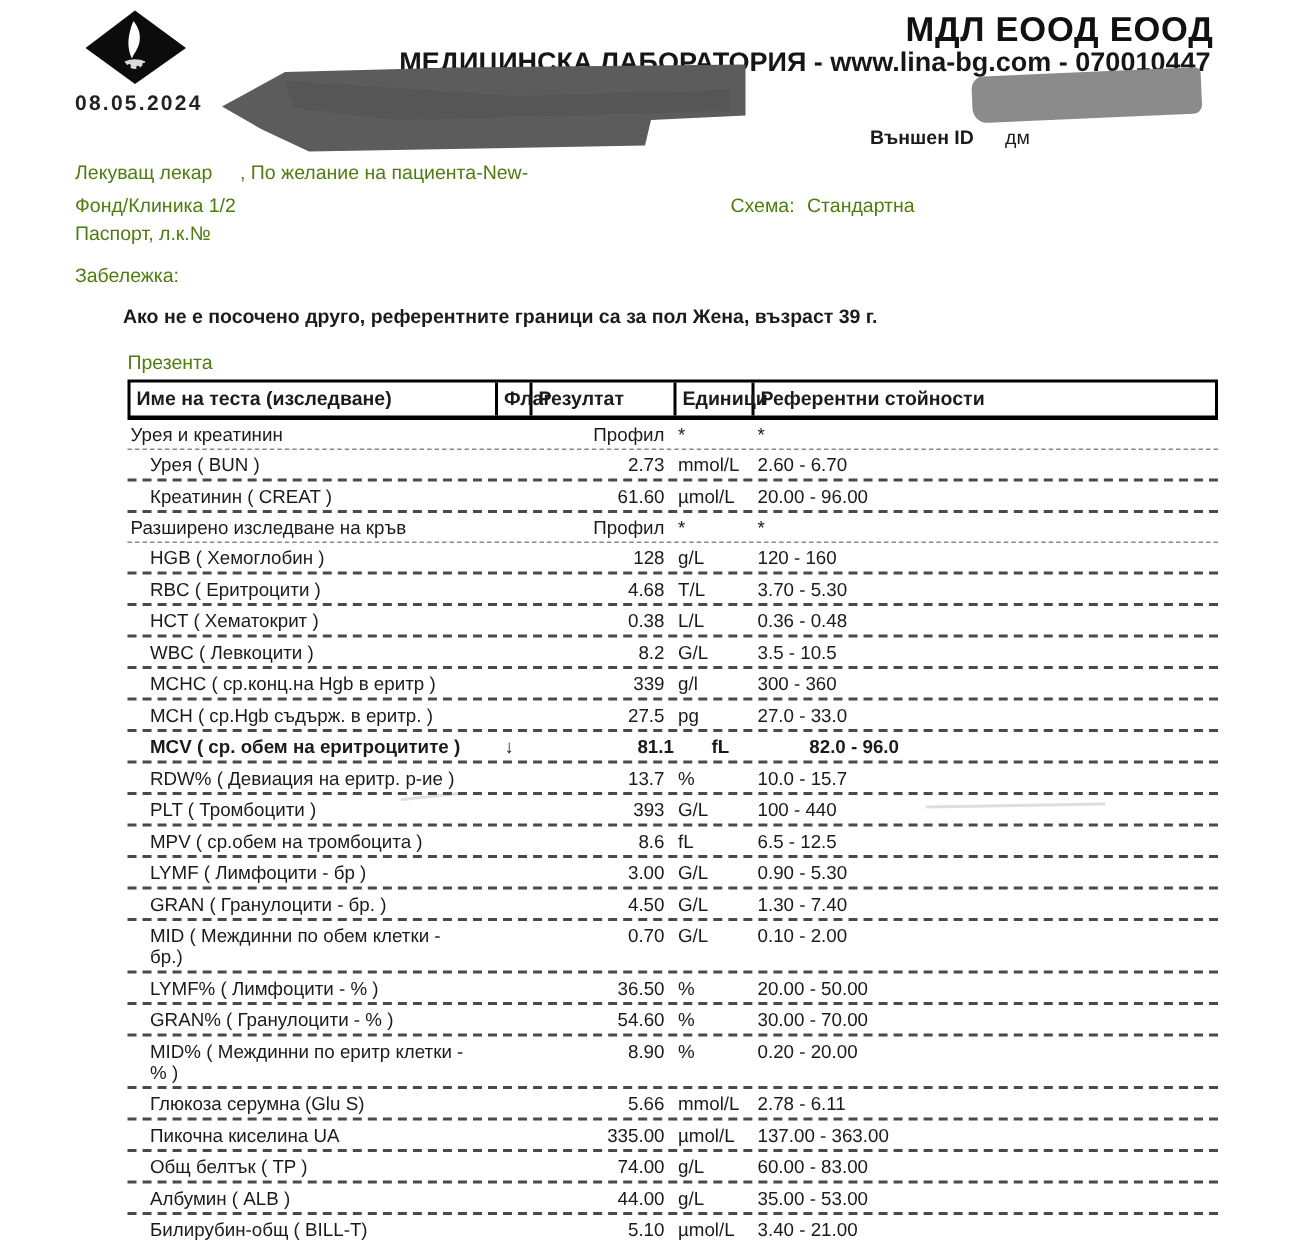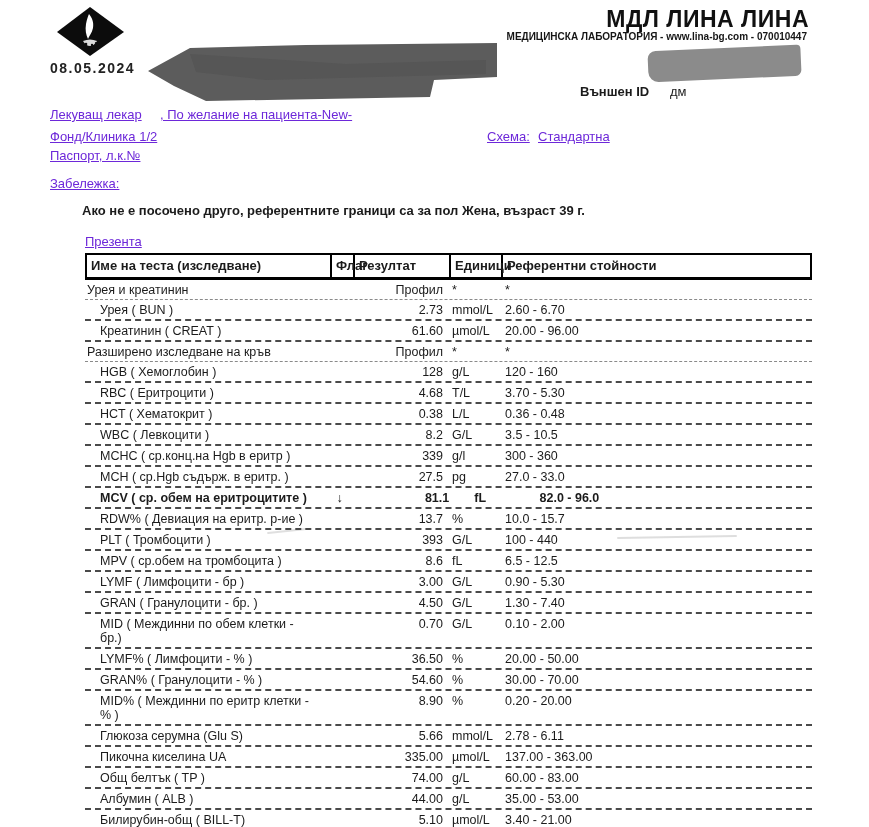--- a/index.html
+++ b/index.html
@@ -5,28 +5,28 @@
   html,body{margin:0;padding:0;}
   body{
     width:869px;height:827px;position:relative;overflow:hidden;
     background:#ffffff;color:#1b1b1b;
     font-family:"Liberation Sans","DejaVu Sans",sans-serif;
     font-size:13px;
   }
   .abs{position:absolute;}
   
   .lab-name{right:60px;top:6px;font-size:23px;font-weight:bold;letter-spacing:.5px;color:#111;}
-  .lab-sub{right:62px;top:31px;font-size:10px;font-weight:bold;color:#161616;}
+  .lab-sub{right:62px;top:31px;font-size:18px;font-weight:bold;color:#161616;}
   .date{left:50px;top:60px;font-size:14px;font-weight:bold;letter-spacing:1.5px;color:#222;}
   .extid{left:580px;top:84px;font-weight:bold;}
   .extid-val{left:670px;top:84px;}
   
   .blob{background:#8b8b8b;border-radius:8px 4px 6px 10px;}
   
-  .lbl{color:#6d28d9;text-decoration:underline;}
+  .lbl{color:#4d7c0f;}
   .note-bold{font-weight:bold;font-size:13px;}
   
   .smudge{position:absolute;background:#c2c2c2;border-radius:2px;}
   
   .rtable{position:absolute;left:85px;top:253px;width:727px;}
   .thead{display:flex;border:2px solid #000;border-bottom-width:3px;font-weight:bold;font-size:13px;background:#fff;}
   .thead > div{padding:3px 4px 4px 4px;border-right:2px solid #000;line-height:15px;}
   .thead > div:last-child{border-right:none;}
   .col-name{width:245px;box-sizing:border-box;}
   .col-flag{width:23px;box-sizing:border-box;text-align:center;}
@@ -50,21 +50,21 @@
   <polygon points="34,1 68,26 34,50 1,26" fill="#0c0c0c"></polygon>
   <path d="M33 8 C36 12 38 16 37 22 C36 27 33 30 32 33 C30 29 29 24 30 18 C31 13 32 10 33 8 Z" fill="#ffffff"></path>
   <path d="M27 35 q7 -3 14 0 q-3 5 -7 5 q-4 0 -7 -5 Z" fill="#ffffff" opacity="0.85"></path>
   <circle cx="30" cy="38" r="1.3" fill="#0c0c0c"></circle>
   <circle cx="36" cy="39" r="1.2" fill="#0c0c0c"></circle>
   <circle cx="40" cy="37" r="1.1" fill="#0c0c0c"></circle>
 </svg>
 
 <div class="abs date">08.05.2024</div>
 
-<div class="abs lab-name">МДЛ ЛИНА ЛИНА</div>
+<div class="abs lab-name">МДЛ ЕООД ЕООД</div>
 <div class="abs lab-sub">МЕДИЦИНСКА ЛАБОРАТОРИЯ - www.lina-bg.com - 070010447</div>
 
 <svg class="abs" style="left:146px;top:40px;" width="356" height="66" viewBox="0 0 356 66">
   <polygon points="2,31 44,8 160,5 351,3 351,37 288,40 284,57 60,61 28,46" fill="#5c5c5c"></polygon>
   <polygon points="44,14 200,24 340,20 340,34 120,40 50,32" fill="#525252" opacity="0.6"></polygon>
 </svg>
 
 <div class="abs blob" style="left:648px;top:48px;width:153px;height:31px;transform:rotate(-2.5deg);"></div>
 
 <div class="abs extid">Външен ID</div>

